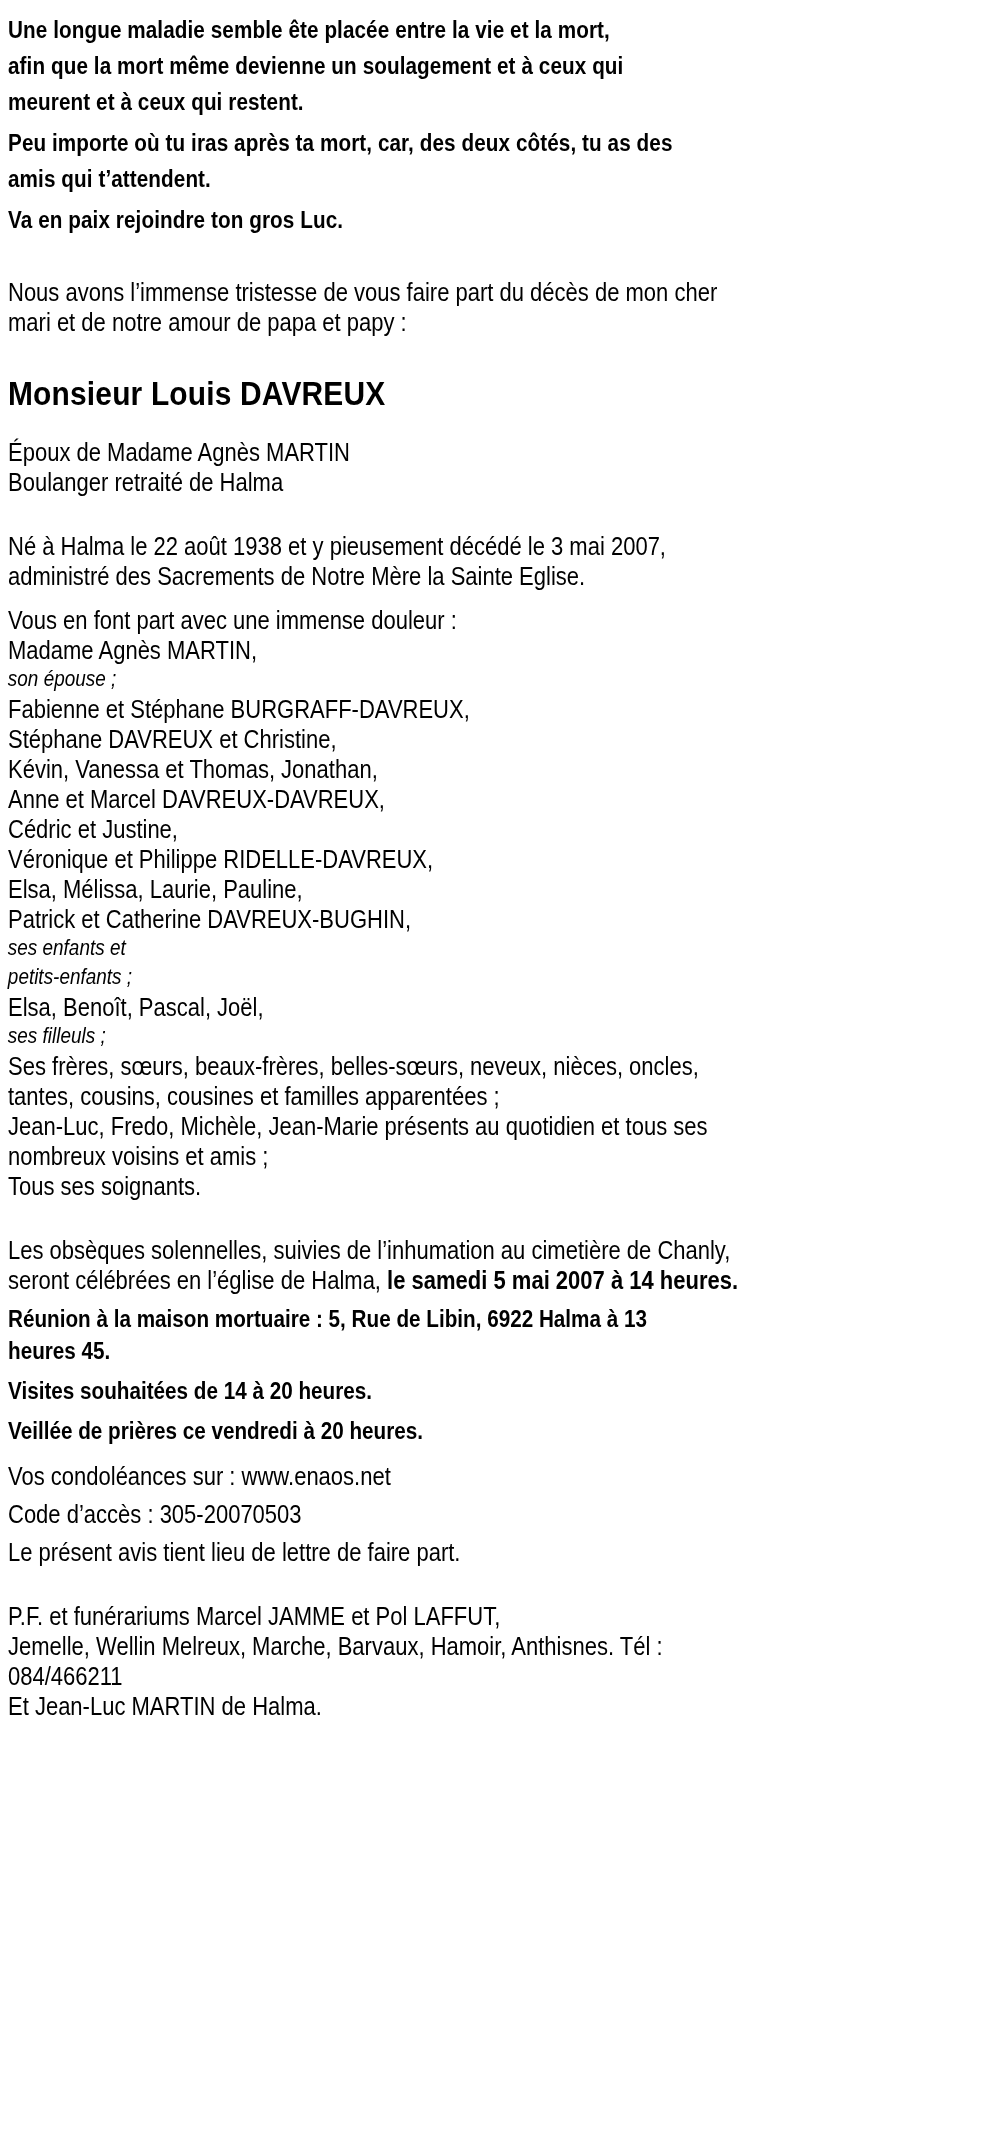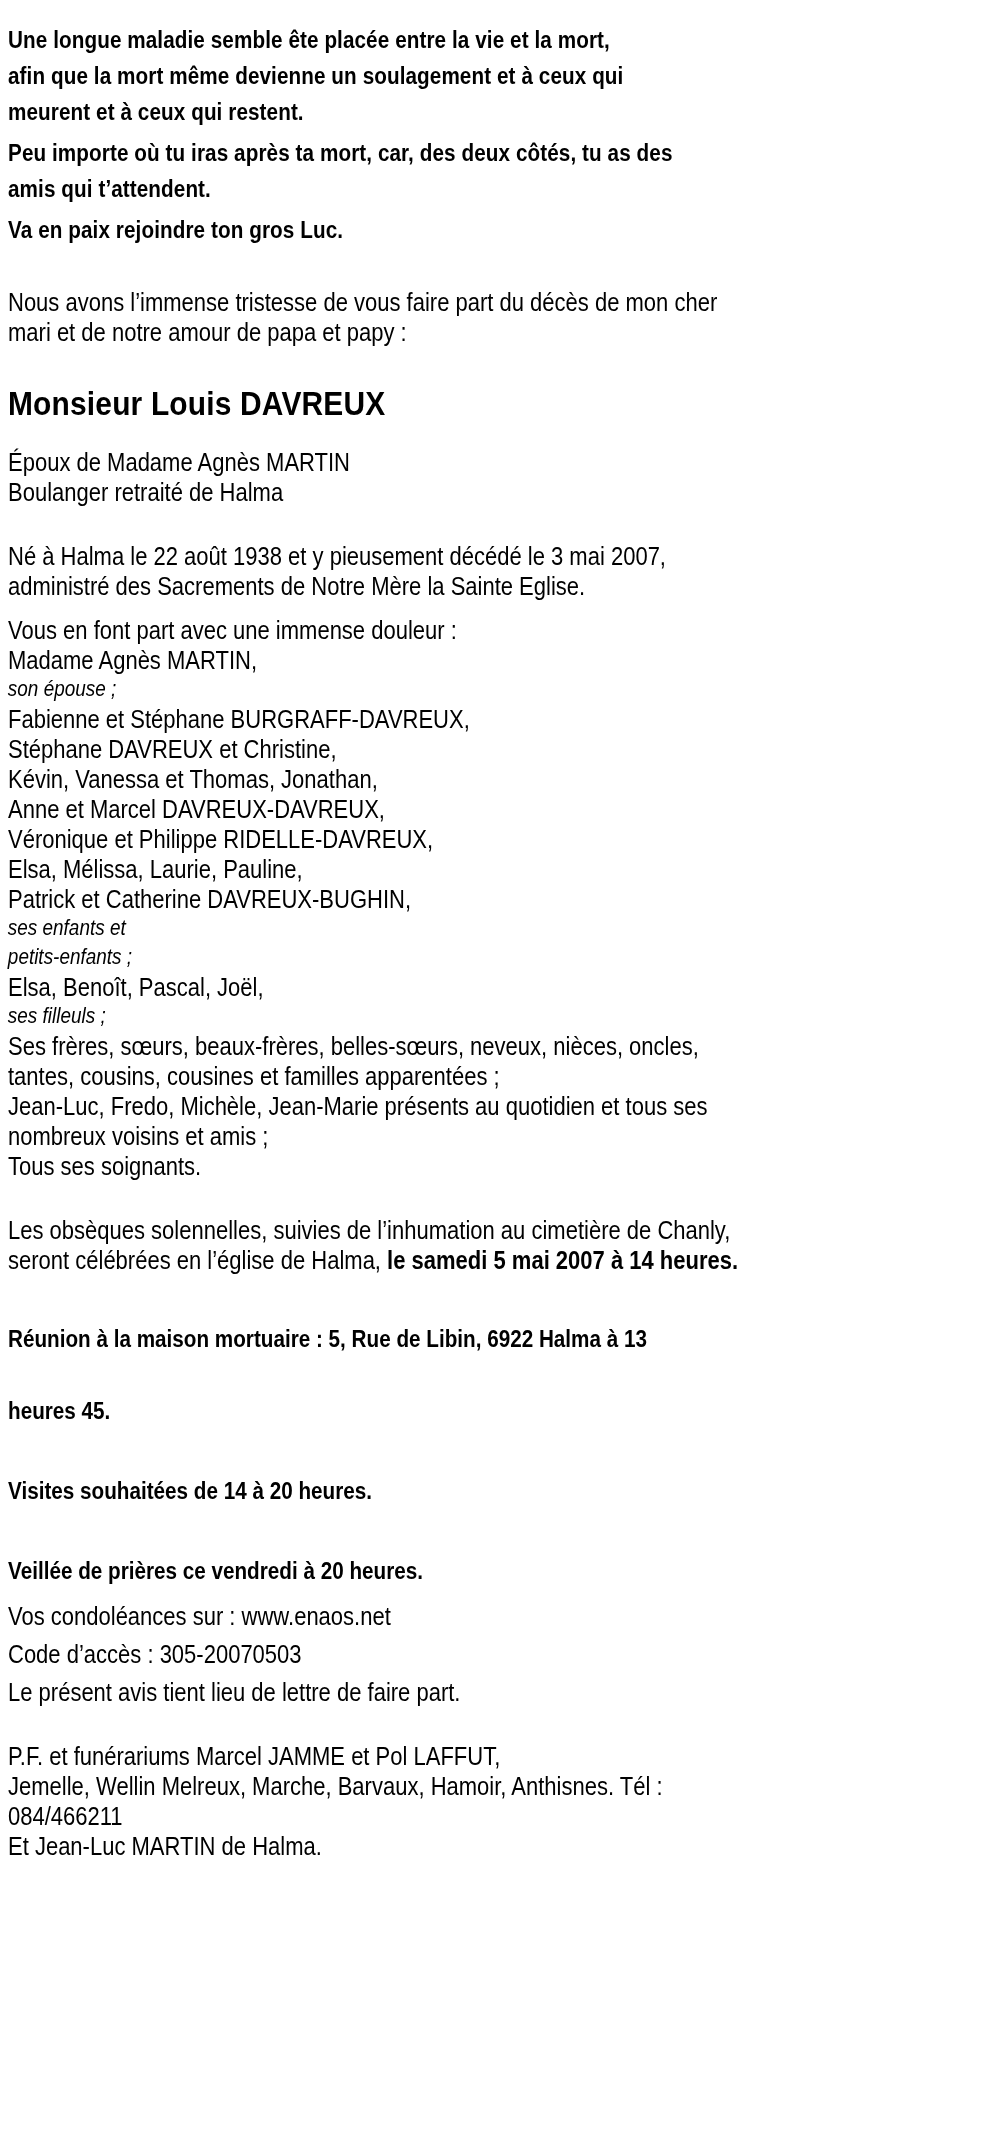--- a/index.html
+++ b/index.html
@@ -10,21 +10,21 @@
   body {
     width: 1000px;
     min-height: 2153px;
     font-family: "Liberation Sans Narrow", "Liberation Sans", "DejaVu Sans", sans-serif;
     color: #000000;
     -webkit-font-smoothing: antialiased;
   }
   .page {
     width: 1000px;
     box-sizing: border-box;
-    padding: 22px 8px 0 8px;
+    padding: 12px 8px 0 8px;
   }
 
   
   .cond {
     display: block;
     transform: scaleX(0.88);
     transform-origin: left center;
     width: 113.6%;
   }
   .cond-r {
@@ -86,21 +86,20 @@
   
   b.inline-bold {
     font-weight: bold;
   }
 
   
   .bold-line {
     font-weight: bold;
     font-size: 23.5px;
     line-height: 32px;
-    margin-top: 40px;
   }
 </style>
 </head>
 <body>
 
 <div class="page">
 
   <div class="quote-block">
 
     <div class="quote-para">
@@ -193,20 +192,23 @@
     <div class="body-line">
         <span class="cond">Stéphane DAVREUX et Christine,</span>
       </div>
     <div class="body-line">
         <span class="cond">Kévin, Vanessa et Thomas, Jonathan,</span>
       </div>
     <div class="body-line">
         <span class="cond">Anne et Marcel DAVREUX-DAVREUX,</span>
       </div>
     <div class="body-line">
+        <span class="cond">Cédric et Justine,</span>
+      </div>
+    <div class="body-line">
         <span class="cond">Véronique et Philippe RIDELLE-DAVREUX,</span>
       </div>
     <div class="body-line">
         <span class="cond">Elsa, Mélissa, Laurie, Pauline,</span>
       </div>
     <div class="body-line">
         <span class="cond">Patrick et Catherine DAVREUX-BUGHIN,</span>
       </div>
     <div class="relation">
         <span class="cond-r">ses enfants et</span>

